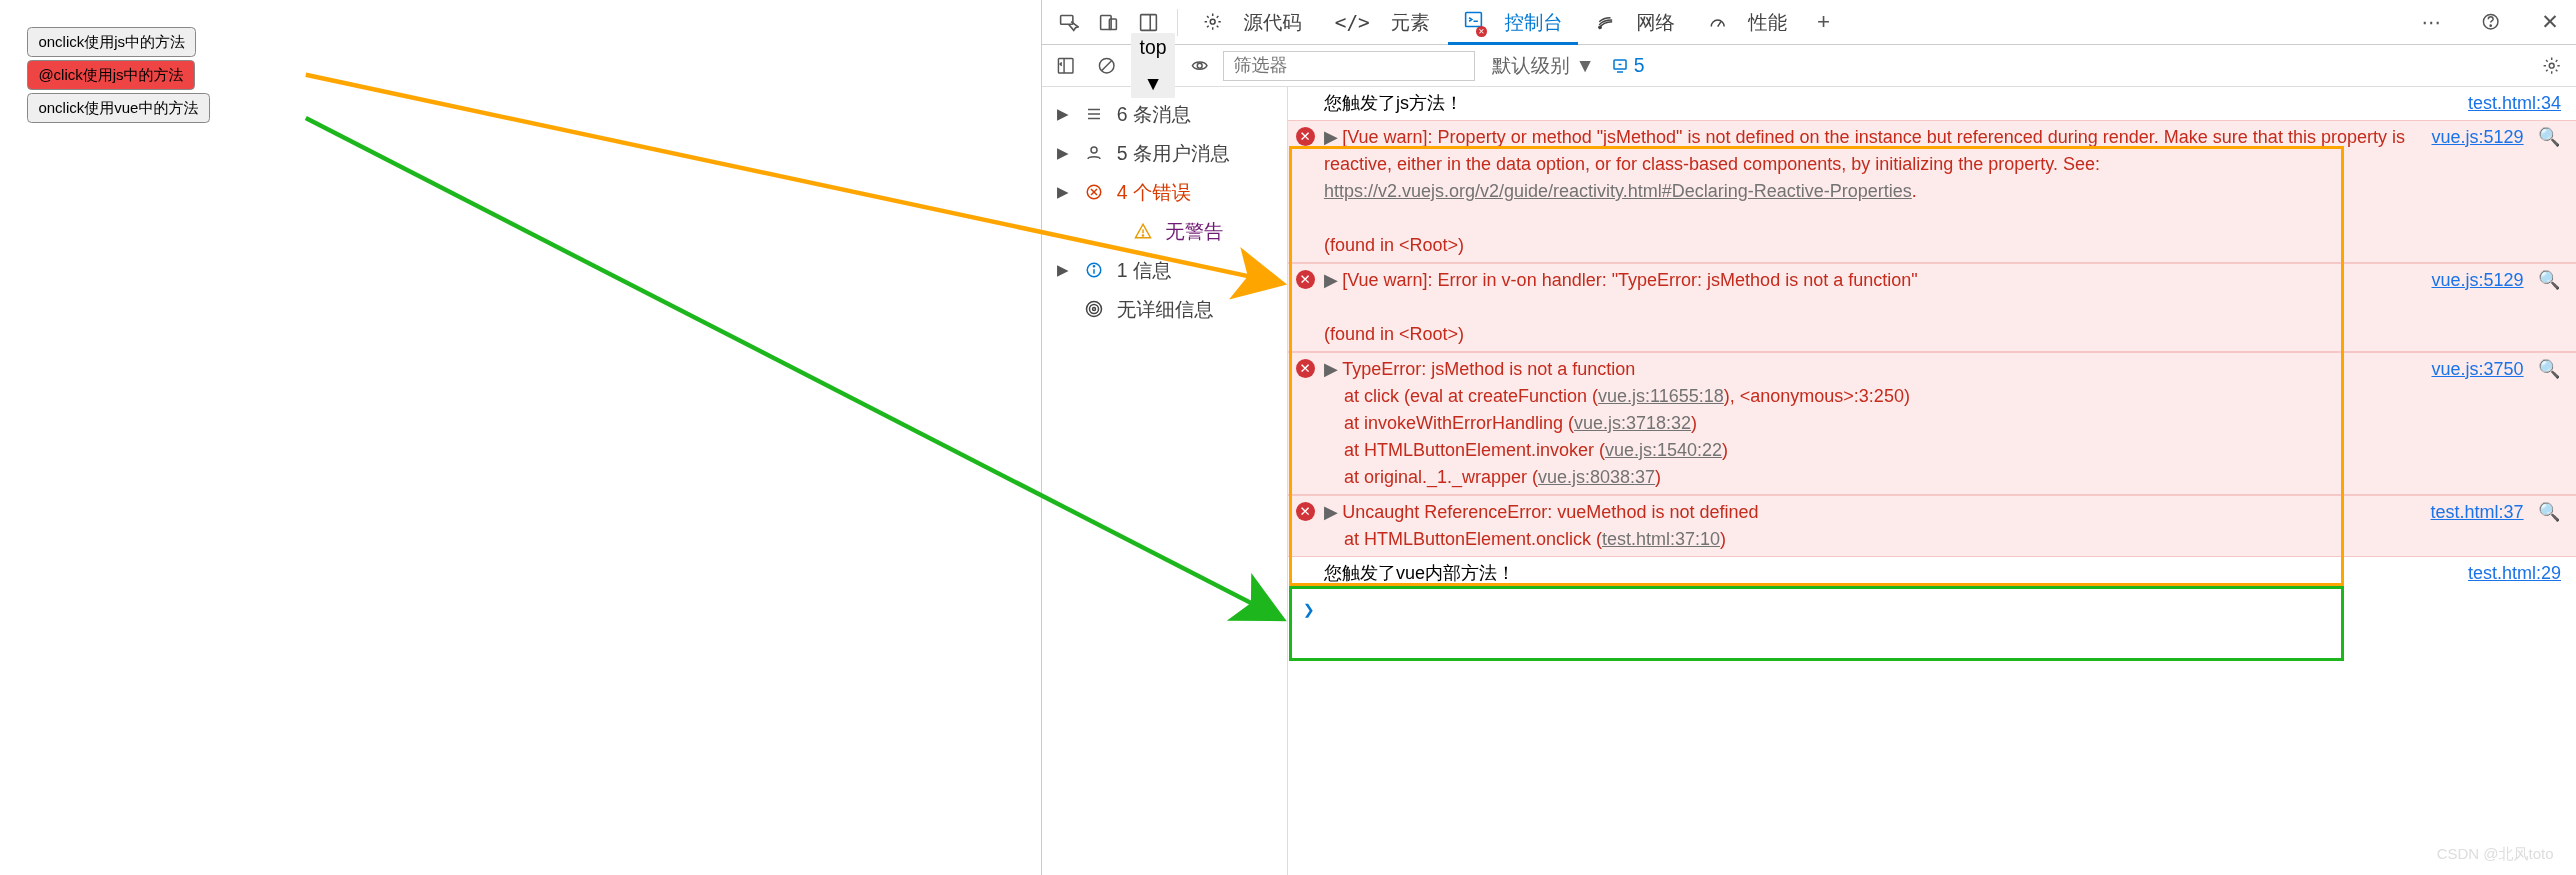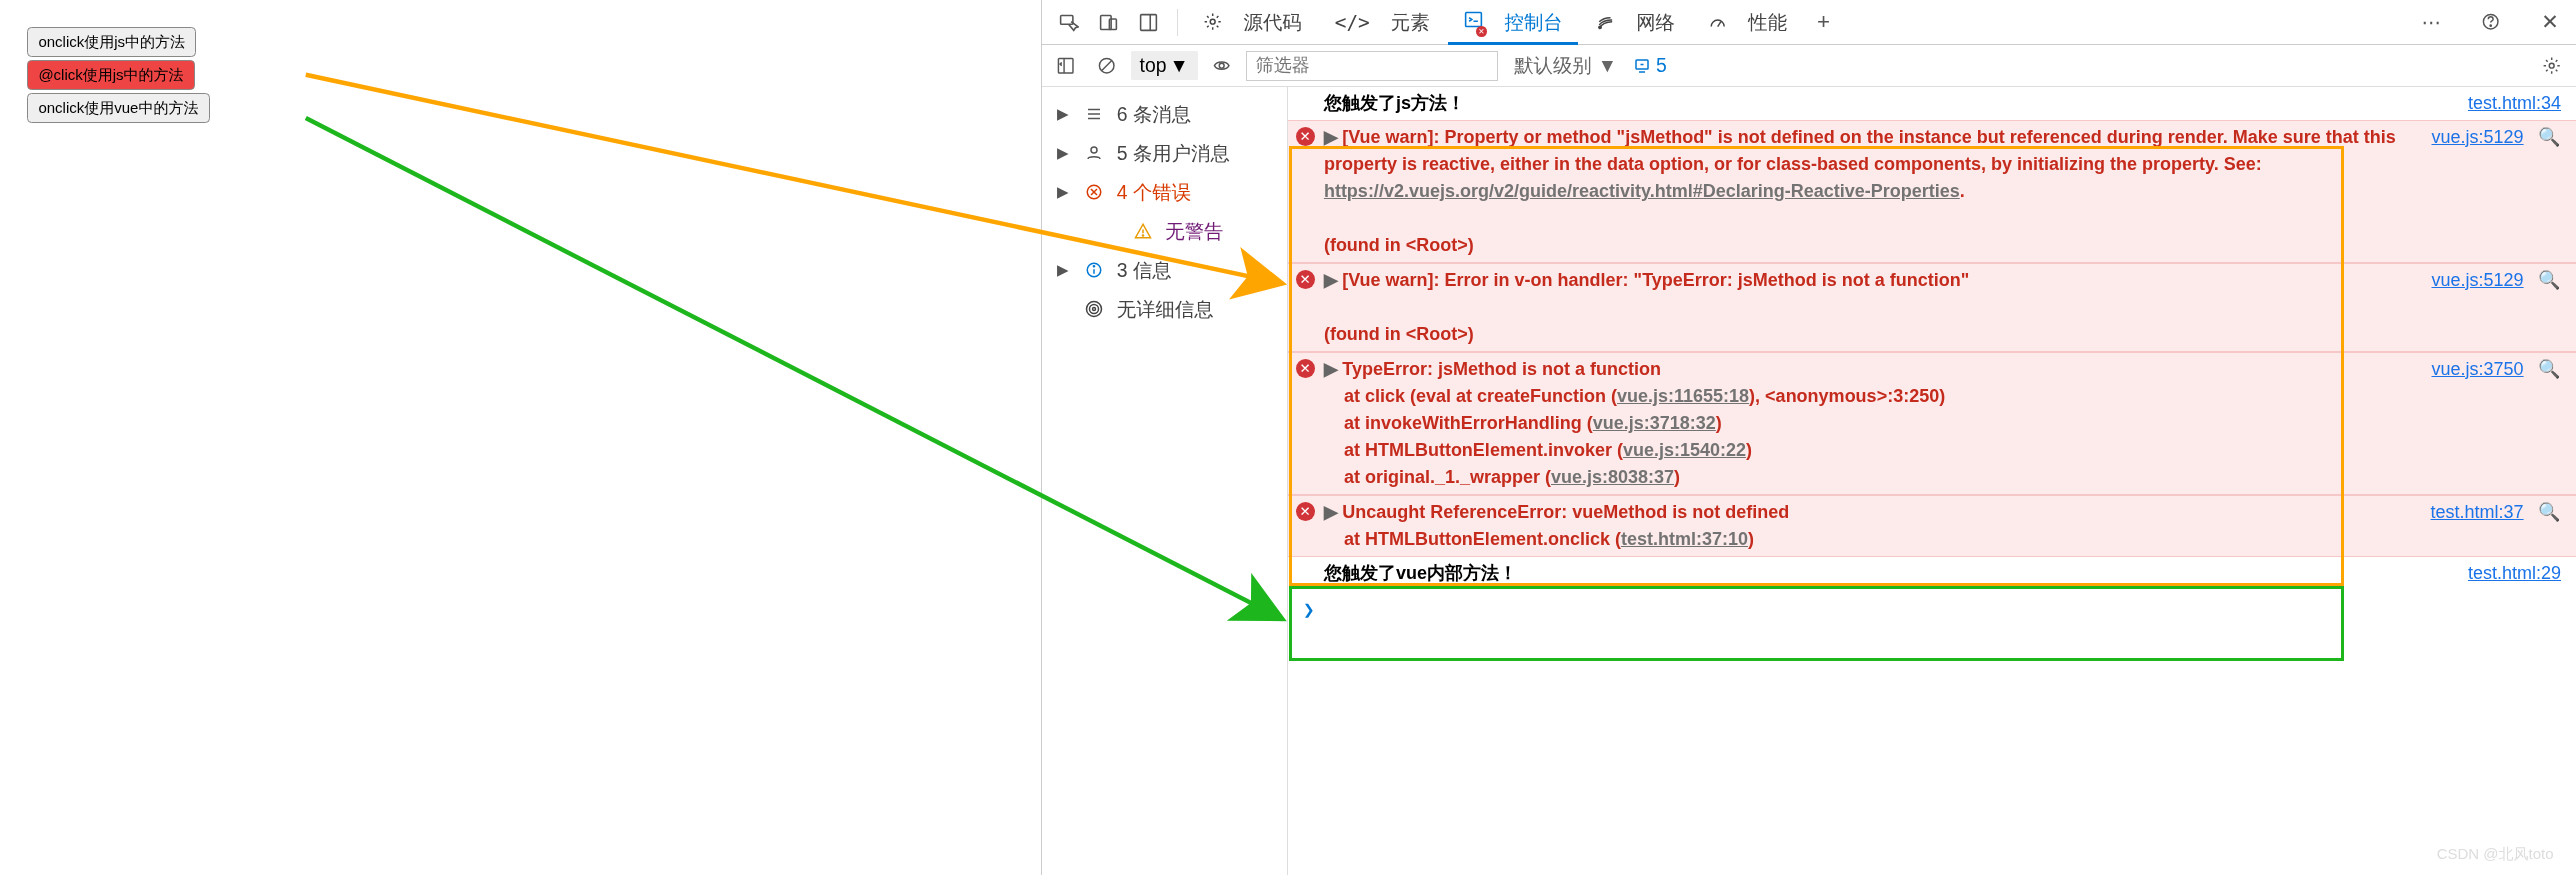--- a/index.html
+++ b/index.html
@@ -19,21 +19,21 @@
 .tabs-bar .divider { width: 0.7px; height: 27px; background: #ddd; margin: 0 7.5px; }
 .tabs-bar .tab { display: flex; align-items: center; gap: 21px; padding: 0 15px; height: 45px; cursor: pointer; color: #444; position: relative; }
 .tabs-bar .tab.active { color: #0078d4; }
 .tabs-bar .tab.active::after { content: ""; position: absolute; bottom: -0.7px; left: 0; right: 0; height: 3px; background: #0078d4; }
 .tabs-bar .spacer { flex: 1; }
 .tabs-bar .right-icons { display: flex; gap: 22.4px; align-items: center; }
 
 
 .filter-bar { display: flex; align-items: center; height: 42px; border-bottom: 0.7px solid #ddd; padding: 0 7.5px; gap: 7.5px; }
 .filter-bar .small-btn { width: 33px; height: 33px; display: flex; align-items: center; justify-content: center; color: #555; cursor: pointer; border-radius: 3px; }
-.filter-bar .top-select { background: #eee; padding: 3px 9px; border-radius: 1.5px; display: flex; align-items: center; gap: 3px; cursor: pointer; }
+.filter-bar .top-select { background: #eee; padding: 3px 9px; border-radius: 1.5px; display: flex; align-items: center; gap: 13px; cursor: pointer; flex-direction: column; }
 .filter-bar input { flex: 0 0 209px; height: 30px; border: 0.7px solid #ccc; padding: 0 9px; font-size: 18px; }
 .filter-bar .level-select { padding: 3px 9px; display: flex; align-items: center; gap: 6px; color: #666; cursor: pointer; }
 .filter-bar .badge { display: flex; align-items: center; gap: 4.5px; color: #0078d4; }
 .filter-bar .gear-right { margin-left: auto; }
 
 
 .main-area { flex: 1; display: flex; overflow: hidden; }
 
 
 .sidebar { width: 246px; border-right: 0.7px solid #ddd; padding: 7.5px 0; }
@@ -45,21 +45,21 @@
 .sidebar-item.hl-error { color: #d83b01; }
 .sidebar-item.hl-error .icon { color: #d83b01; }
 .sidebar-item.hl-warn { color: #701a75; justify-content: center; }
 .sidebar-item.hl-warn .icon { color: #e89b00; }
 .sidebar-item.hl-info .icon { color: #0078d4; }
 
 
 .log-area { flex: 1; overflow: auto; font-family: Consolas, monospace; font-size: 18px; padding-bottom: 15px; }
 .log-row { display: flex; padding: 3px 15px 3px 7.5px; gap: 9px; align-items: flex-start; line-height: 1.5; }
 .log-row .indent { width: 19.4px; flex-shrink: 0; }
-.log-row .msg { flex: 1; word-break: break-word; font-weight: bold; }
+.log-row .msg { flex: 1; word-break: break-word; }
 .log-row .src { color: #1a73e8; text-decoration: underline; cursor: pointer; white-space: nowrap; }
 .log-row .mag { color: #888; cursor: pointer; margin-left: 6px; }
 .log-row.error { background: #fdeaea; border-top: 0.7px solid #f6c7c7; border-bottom: 0.7px solid #f6c7c7; }
 .log-row.error .msg { color: #c42b1c; }
 .log-row.error .err-icon { width: 19.4px; height: 19.4px; border-radius: 50%; background: #d13438; color: #fff; font-size: 13.4px; display: inline-flex; align-items: center; justify-content: center; flex-shrink: 0; margin-top: 3px; }
 .log-row .tri { color: #666; margin-right: 4.5px; cursor: pointer; }
 .log-row a.inline-link { color: #737373; text-decoration: underline; }
 .prompt-row { padding: 7.5px 15px; color: #0078d4; font-family: Consolas, monospace; font-size: 19.4px; }
 
 
@@ -245,21 +245,21 @@
       </div>
       <div class="sidebar-item hl-info">
         <span class="arrow">▶</span>
         <span class="icon">
           <svg width="18" height="18" viewBox="0 0 24 24" fill="none" stroke="currentColor" stroke-width="2">
               <circle cx="12" cy="12" r="9"></circle>
               <line x1="12" y1="11" x2="12" y2="17"></line>
               <circle cx="12" cy="7" r="0.8" fill="currentColor"></circle>
             </svg>
         </span>
-        <span>3 信息</span>
+        <span>1 信息</span>
       </div>
       <div class="sidebar-item">
         <span class="arrow"></span>
         <span class="icon">
           <svg width="18" height="18" viewBox="0 0 24 24" fill="none" stroke="currentColor" stroke-width="2">
               <circle cx="12" cy="12" r="2"></circle>
               <circle cx="12" cy="12" r="6"></circle>
               <circle cx="12" cy="12" r="10"></circle>
             </svg>
         </span>

